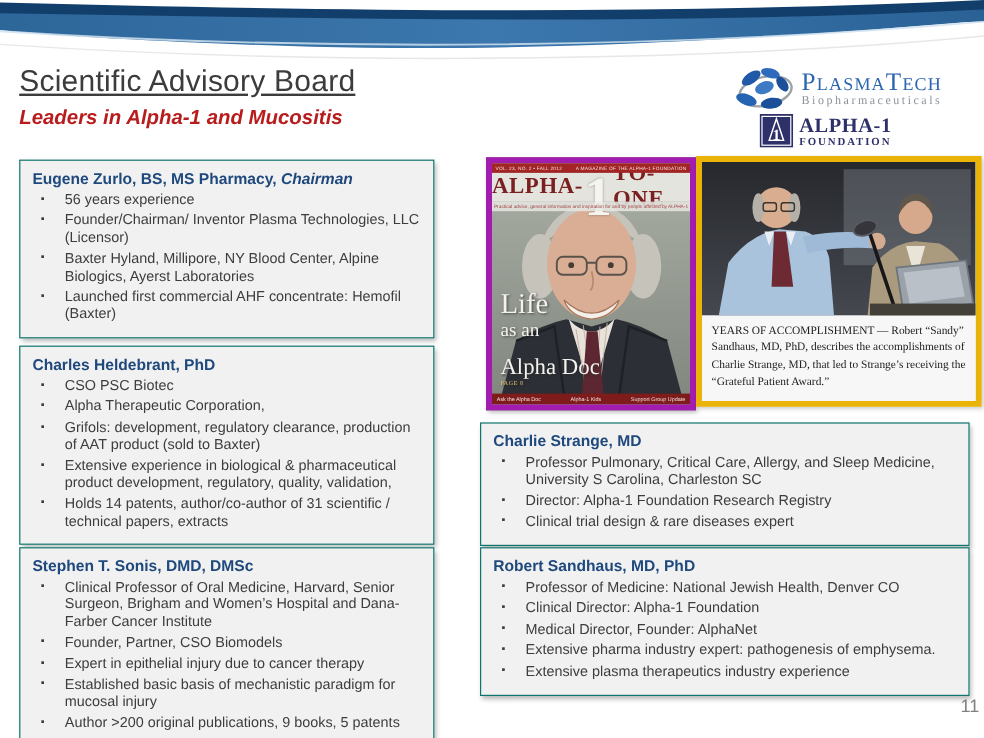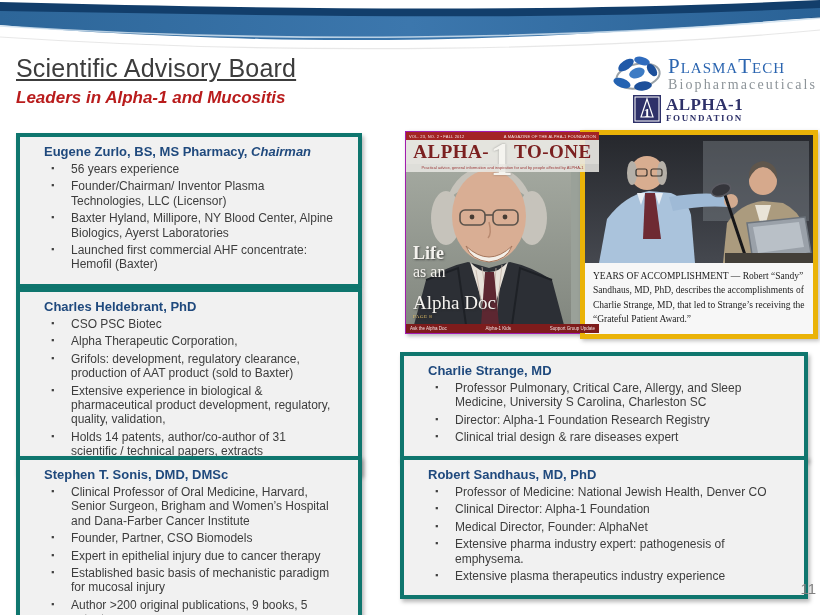--- a/index.html
+++ b/index.html
@@ -9,53 +9,53 @@
   }
   
   .banner{position:absolute;top:0;left:0;width:820px;height:60px;}
   
   .title{position:absolute;left:16px;top:54px;margin:0;font-size:25px;font-weight:400;color:#3c3c3c;letter-spacing:.2px;text-decoration:underline;}
   .subtitle{position:absolute;left:16px;top:88px;margin:0;font-size:17px;font-weight:700;font-style:italic;color:#b91c1c;}
   
   .pt-logo{position:absolute;left:612px;top:53px;display:flex;align-items:center;gap:4px;}
   .pt-text{display:flex;flex-direction:column;line-height:1;}
   .pt-word{font-family:"Liberation Serif",serif;font-variant:small-caps;font-size:21px;color:#2b65b0;letter-spacing:1px;}
-  .pt-sub{font-family:"Liberation Serif",serif;font-size:14px;color:#8d9499;letter-spacing:2.1px;margin-top:1px;}
+  .pt-sub{font-family:"Liberation Serif",serif;font-size:10px;color:#8d9499;letter-spacing:2.1px;margin-top:1px;}
   
   .a1f-logo{position:absolute;left:633px;top:95px;display:flex;align-items:center;gap:5px;}
   .a1f-text{display:flex;flex-direction:column;line-height:1;font-family:"Liberation Serif",serif;color:#2e3169;}
   .a1f-line1{font-size:17px;font-weight:600;letter-spacing:.5px;}
   .a1f-line2{font-size:9px;font-weight:600;letter-spacing:1.6px;margin-top:1px;}
   
   .member-box{
-    position:absolute;background:#f1f1f1;border:4px solid #0f766e;
+    position:absolute;background:#f1f1f1;border:1px solid #0f766e;
     box-shadow:2px 3px 4px rgba(0,0,0,.28);
-    padding:7px 24px 9px;box-sizing:border-box;
+    padding:7px 10px 9px;box-sizing:border-box;
   }
   .member-box h3{margin:0 0 3px;font-size:13px;color:#1f497d;}
   .member-box h3 .role{font-style:italic;}
   .member-box ul{margin:0;padding:0;list-style:none;}
   .member-box li{position:relative;padding-left:27px;font-size:12px;line-height:1.2;color:#3d3d3d;margin:3px 0;}
   .member-box li::before{content:"▪";position:absolute;left:7px;top:1px;font-size:9px;color:#3d3d3d;}
   .box-zurlo{left:16px;top:133px;width:346px;min-height:144px;}
   .box-heldebrant{left:16px;top:288px;width:346px;min-height:156px;}
   .box-sonis{left:16px;top:456px;width:346px;min-height:152px;}
   .box-strange{left:400px;top:352px;width:408px;min-height:94px;}
   .box-sandhaus{left:400px;top:456px;width:408px;min-height:124px;}
   
-  .magazine{position:absolute;left:405px;top:131px;width:165px;height:201px;background:#9aa199;border:1px solid #a21caf;box-shadow:2px 2px 4px rgba(0,0,0,.3);overflow:hidden;padding-left:28px;}
+  .magazine{position:absolute;left:405px;top:131px;width:165px;height:201px;background:#9aa199;border:5px solid #a21caf;box-shadow:2px 2px 4px rgba(0,0,0,.3);overflow:hidden;}
   .mag-topstrip{position:absolute;top:0;left:0;right:0;height:8px;background:#a32424;display:flex;justify-content:space-between;align-items:center;padding:0 3px;z-index:4;}
   .mag-topstrip span{font-size:4px;color:#f3e3e3;letter-spacing:.2px;white-space:nowrap;}
   .mag-masthead{position:absolute;top:8px;left:0;right:0;height:24px;background:rgba(233,232,227,.92);display:flex;align-items:center;justify-content:center;z-index:3;font-family:"Liberation Serif",serif;}
   .mag-masthead .mh{font-size:19px;font-weight:700;color:#7b2020;letter-spacing:.5px;}
   .mag-masthead .big1{font-size:46px;font-weight:700;color:#f5f4ef;line-height:0;position:relative;top:8px;margin:0 1px;z-index:5;text-shadow:0 0 2px rgba(60,60,60,.5);}
   .mag-tagline{position:absolute;top:32px;left:0;right:0;height:8px;background:rgba(233,232,227,.85);z-index:3;font-size:4px;color:#9c3a3a;text-align:center;line-height:8px;white-space:nowrap;overflow:hidden;}
   .mag-photo{position:absolute;top:8px;left:0;width:165px;height:185px;z-index:1;}
   .mag-cover-text{position:absolute;left:7px;bottom:13px;z-index:4;font-family:"Liberation Serif",serif;color:#f4f2ee;line-height:.95;text-shadow:1px 1px 2px rgba(40,40,40,.7);}
-  .mag-cover-text .l1{font-size:18px;font-weight:bold;}
+  .mag-cover-text .l1{font-size:24px;}
   .mag-cover-text .l2{font-size:16px;margin:2px 0 15px;}
   .mag-cover-text .l3{font-size:19px;}
   .mag-cover-text .pref{font-size:5px;color:#e8c46a;margin-top:3px;letter-spacing:.5px;}
   .mag-bottomstrip{position:absolute;bottom:0;left:0;right:0;height:9px;background:#7e1c1c;display:flex;justify-content:space-between;align-items:center;padding:0 4px;z-index:4;}
   .mag-bottomstrip span{font-size:4.5px;color:#f0e2e2;white-space:nowrap;}
   
   .photo-fig{position:absolute;left:580px;top:130px;width:228px;background:#fbfbfb;border:5px solid #eab308;box-shadow:2px 2px 4px rgba(0,0,0,.25);}
   .photo-img{display:block;width:228px;height:128px;}
   .photo-caption{font-family:"Liberation Serif",serif;font-size:9.5px;line-height:1.5;color:#1c1c1c;padding:6px 8px 8px;background:#f7f7f7;}
   

